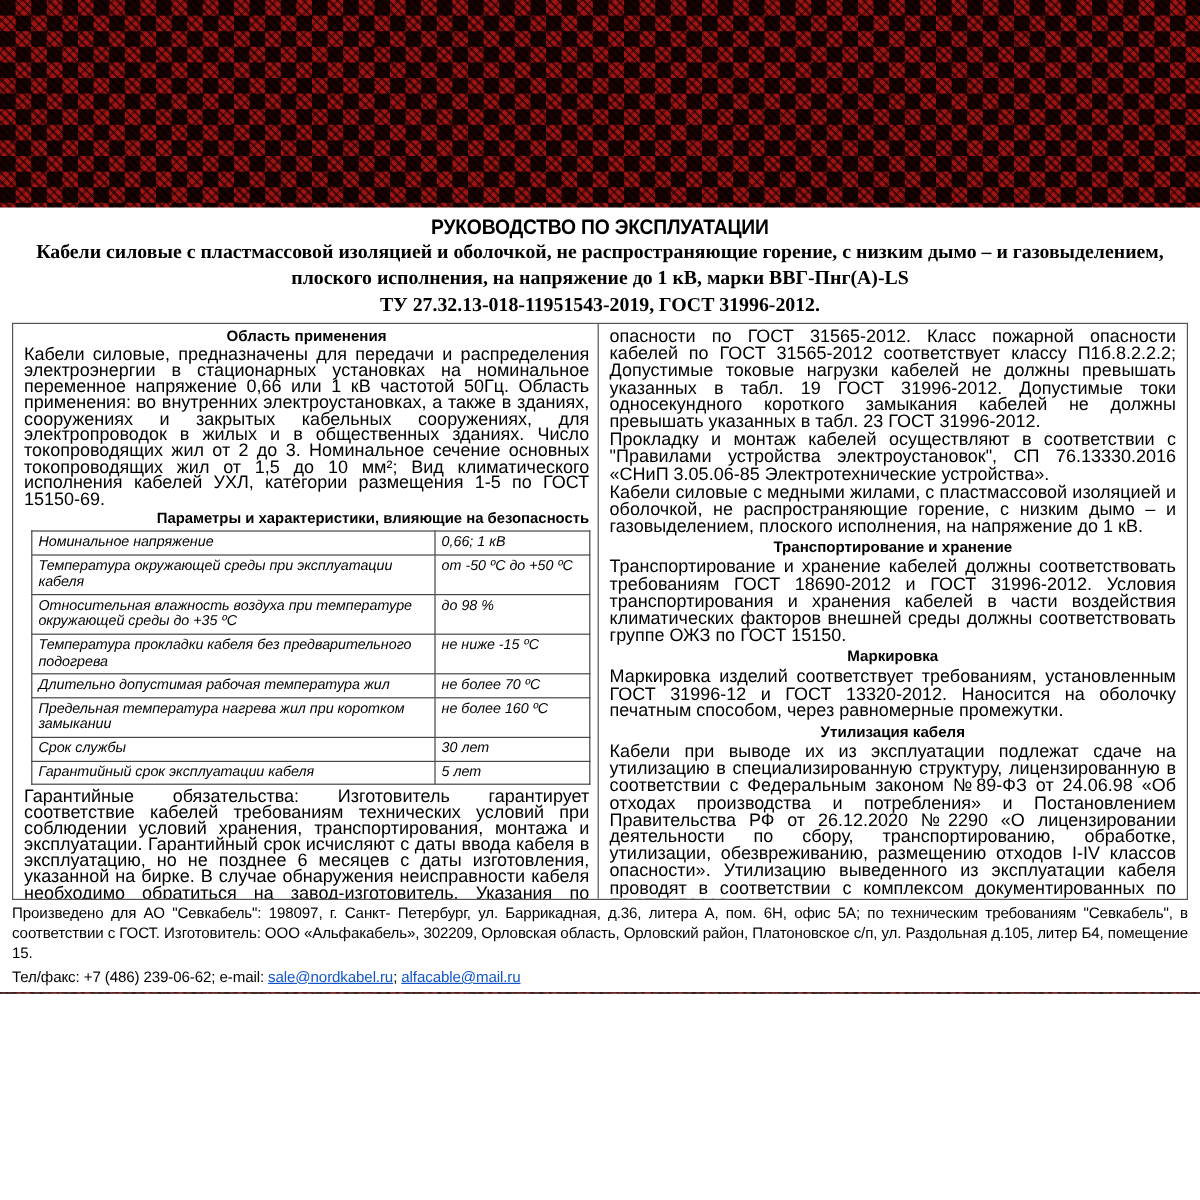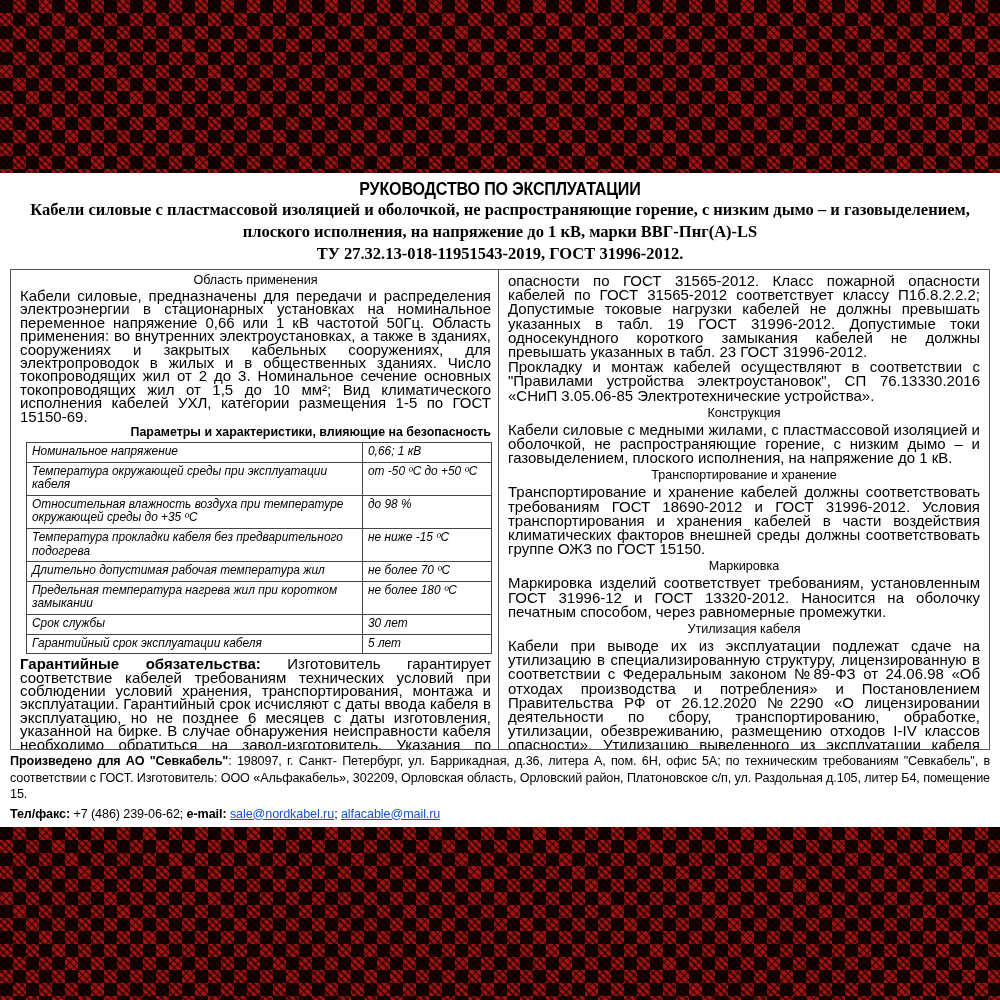--- a/index.html
+++ b/index.html
@@ -1,49 +1,49 @@
 <!DOCTYPE html>
 <html lang="ru" style="--accent-red: #a01313; --pattern-black: #1b0303; --border-gray: #555555; --link-blue: #1155cc;"><head>
 <meta charset="utf-8">
 <style>
   html,body{margin:0;padding:0;}
   body{width:1000px;height:1000px;background:#fff;font-family:"Liberation Sans",sans-serif;color:#000;}
-  .page{position:relative;width:1000px;height:1000px;overflow:hidden;background:#fff;}
+  .page{position:relative;width:1000px;height:828px;overflow:hidden;background:#fff;}
   .band{position:absolute;left:0;width:1000px;height:173px;
     background-color:var(--pattern-black,#1b0303);
     background-image:
       repeating-linear-gradient(45deg, rgba(0,0,0,.55) 0 2px, rgba(0,0,0,0) 2px 5px),
       repeating-linear-gradient(135deg, rgba(0,0,0,.35) 0 2px, rgba(0,0,0,0) 2px 6px),
       repeating-conic-gradient(var(--accent-red,#a01313) 0% 25%, var(--pattern-black,#1b0303) 25% 50%);
     background-size:auto,auto,26px 26px;}
   .band.top{top:0;}
   .band.bottom{top:827px;}
   .doc{position:absolute;top:173px;left:0;width:1000px;height:654px;background:#fff;box-sizing:border-box;padding-top:6px;}
   .t-main{text-align:center;font-weight:bold;font-size:17.5px;line-height:20px;}
   .t-main > span{display:inline-block;transform:scaleX(.92);transform-origin:center;letter-spacing:-.2px;}
   .t-sub{text-align:center;font-family:"Liberation Serif",serif;font-weight:bold;font-size:16.5px;line-height:22px;}
   .cols{display:flex;margin:4px 10px 0 10px;height:481px;border:1.5px solid var(--border-gray,#555);box-sizing:border-box;overflow:hidden;}
   .col{box-sizing:border-box;overflow:hidden;}
   .col.left{width:487px;padding:2px 7px 2px 9px;}
   .col.right{flex:1;border-left:1.5px solid var(--border-gray,#555);padding:4px 9px 2px 9px;}
-  .sec-title{font-weight:normal;font-size:12.6px;text-align:center;line-height:15px;margin:1px 0;}
+  .sec-title{font-weight:bold;font-size:12.6px;text-align:center;line-height:15px;margin:1px 0;}
   p.body{margin:0;font-size:15px;line-height:13.4px;text-align:justify;}
   .col.right p.body{line-height:14.2px;margin-bottom:1px;}
   .col.right .sec-title{margin:3px 0 2px 0;}
   .params-head{font-weight:bold;font-size:12.4px;line-height:16px;text-align:right;margin:1px 0 2px 0;}
   table.params{border-collapse:collapse;width:466px;margin:0 0 3px 6px;font-style:italic;}
   table.params td{border:1.5px solid #464646;font-size:11.9px;line-height:13.6px;padding:2px 5px 3px 5px;vertical-align:top;}
   table.params td.pv{width:118px;}
   .footer{margin:3px 10px 0 10px;}
   .footer p{margin:0;font-size:12.6px;line-height:16.5px;letter-spacing:-.1px;}
   .footer .f1{text-align:justify;}
   .footer .f2{margin-top:3px;}
   .footer .f3{margin-top:6px;}
   a.mail{color:var(--link-blue,#1155cc);text-decoration:underline;}
-  b{font-weight:bold;}
+  b{font-weight:normal;}
 </style>
 </head>
 <body>
 
 <div class="page">
 
   <div class="band top"></div>
 
   <div class="doc">
 
@@ -76,40 +76,39 @@
             <tr>
                 <td>Температура прокладки кабеля без предварительного подогрева</td>
                 <td class="pv">не ниже -15 ºС</td>
               </tr>
             <tr>
                 <td>Длительно допустимая рабочая температура жил</td>
                 <td class="pv">не более 70 ºС</td>
               </tr>
             <tr>
                 <td>Предельная температура нагрева жил при коротком замыкании</td>
-                <td class="pv">не более 180 ºС</td>
+                <td class="pv">не более 160 ºС</td>
               </tr>
             <tr>
                 <td>Срок службы</td>
                 <td class="pv">30 лет</td>
               </tr>
             <tr>
                 <td>Гарантийный срок эксплуатации кабеля</td>
                 <td class="pv">5 лет</td>
               </tr>
           </tbody>
         </table>
 
         <p class="body"><b>Гарантийные обязательства:</b><span> Изготовитель гарантирует соответствие кабелей требованиям технических условий при соблюдении условий хранения, транспортирования, монтажа и эксплуатации. Гарантийный срок исчисляют с даты ввода кабеля в эксплуатацию, но не позднее 6 месяцев с даты изготовления, указанной на бирке. В случае обнаружения неисправности кабеля необходимо обратиться на завод-изготовитель. Указания по эксплуатации кабелей должны соответствовать требованиям ГОСТ31996-2012 с учетом класса пожарной</span></p>
       </div>
 
       <div class="col right">
         <p class="body">опасности по ГОСТ 31565-2012. Класс пожарной опасности кабелей по ГОСТ 31565-2012 соответствует классу П1б.8.2.2.2; Допустимые токовые нагрузки кабелей не должны превышать указанных в табл. 19 ГОСТ 31996-2012. Допустимые токи односекундного короткого замыкания кабелей не должны превышать указанных в табл. 23 ГОСТ 31996-2012.</p>
         <p class="body">Прокладку и монтаж кабелей осуществляют в соответствии с "Правилами устройства электроустановок", СП 76.13330.2016 «СНиП 3.05.06-85 Электротехнические устройства».</p>
-        <div class="sec-title">Конструкция</div>
         <p class="body">Кабели силовые с медными жилами, с пластмассовой изоляцией и оболочкой, не распространяющие горение, с низким дымо – и газовыделением, плоского исполнения, на напряжение до 1 кВ.</p>
         <div class="sec-title">Транспортирование и хранение</div>
         <p class="body">Транспортирование и хранение кабелей должны соответствовать требованиям ГОСТ 18690-2012 и ГОСТ 31996-2012. Условия транспортирования и хранения кабелей в части воздействия климатических факторов внешней среды должны соответствовать группе ОЖЗ по ГОСТ 15150.</p>
         <div class="sec-title">Маркировка</div>
         <p class="body">Маркировка изделий соответствует требованиям, установленным ГОСТ 31996-12 и ГОСТ 13320-2012. Наносится на оболочку печатным способом, через равномерные промежутки.</p>
         <div class="sec-title">Утилизация кабеля</div>
         <p class="body">Кабели при выводе их из эксплуатации подлежат сдаче на утилизацию в специализированную структуру, лицензированную в соответствии с Федеральным законом №89-ФЗ от 24.06.98 «Об отходах производства и потребления» и Постановлением Правительства РФ от 26.12.2020 №2290 «О лицензировании деятельности по сбору, транспортированию, обработке, утилизации, обезвреживанию, размещению отходов I-IV классов опасности». Утилизацию выведенного из эксплуатации кабеля проводят в соответствии с комплексом документированных по ГОСТ Р 52108-2003 организационно-технических процедур.</p>
       </div>
 
     </div>

